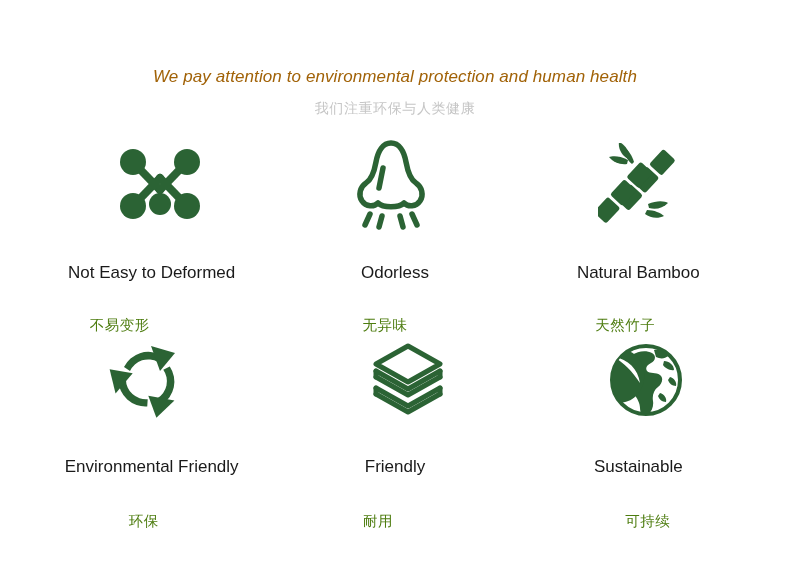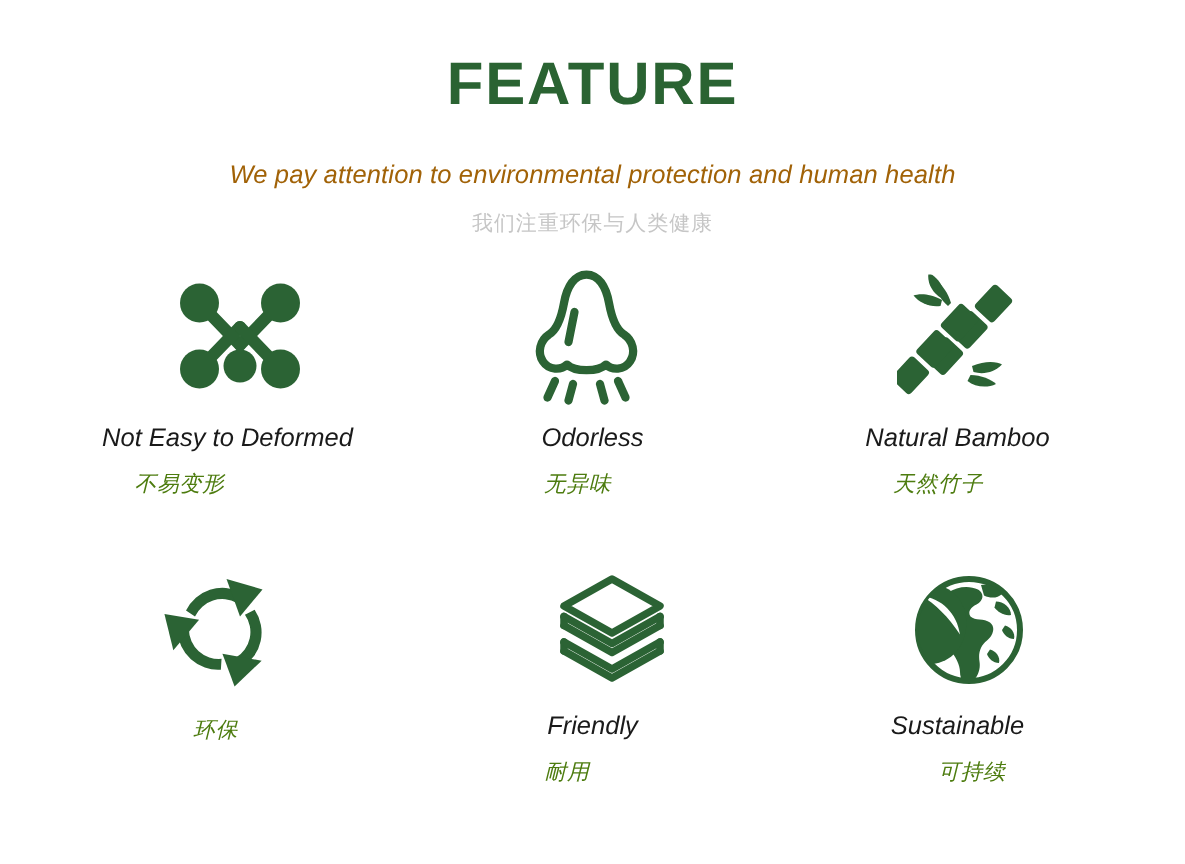--- a/index.html
+++ b/index.html
@@ -65,23 +65,22 @@
     grid-template-rows: 196px 196px;
     width: 790px;
     box-sizing: border-box;
     padding: 0 30px;
   }
 
   .feature-cell {
     display: flex;
     flex-direction: column;
     align-items: center;
-    justify-content: flex-start;
+    justify-content: space-between;
     position: relative;
-    font-style: italic;
   }
 
   .feature-icon {
     height: 92px;
     display: flex;
     align-items: center;
     justify-content: center;
   }
 
   .feature-icon svg {
@@ -124,21 +123,20 @@
   .cell-3 .feature-label-en,
   .cell-4 .feature-label-en,
   .cell-5 .feature-label-en { margin-top: 8px; }
 </style>
 </head>
 <body>
 
 <div id="feature-section">
 
   <div id="header">
-    <div id="page-title">FEATURE</div>
     <div id="subtitle-en">We pay attention to environmental protection and human health</div>
     <div id="subtitle-zh">我们注重环保与人类健康</div>
   </div>
 
   <div id="feature-grid">
 
     <div class="feature-cell cell-0">
       <div class="feature-icon">
         <svg width="84" height="76" viewBox="0 0 84 76" fill="none">
           <g stroke="#2b6334" stroke-width="8" stroke-linecap="round">
@@ -234,20 +232,21 @@
               <path d="M47 9 L71 16 L56 34 Z"></path>
             </g>
 
             <g transform="rotate(240 43 43)">
               <path d="M20 30 A27 27 0 0 1 57 18 L54 25 A20 20 0 0 0 26 34 Z"></path>
               <path d="M47 9 L71 16 L56 34 Z"></path>
             </g>
           </g>
         </svg>
       </div>
+      <div class="feature-label-en">Environmental Friendly</div>
       <div class="feature-label-zh">环保</div>
     </div>
 
     <div class="feature-cell cell-4">
       <div class="feature-icon">
         <svg width="76" height="80" viewBox="0 0 76 80" fill="none">
           <g stroke="#2b6334" stroke-width="5" stroke-linejoin="round" stroke-linecap="round" fill="none">
 
             <path d="M38 6 L70 24 L38 42 L6 24 Z"></path>
 

